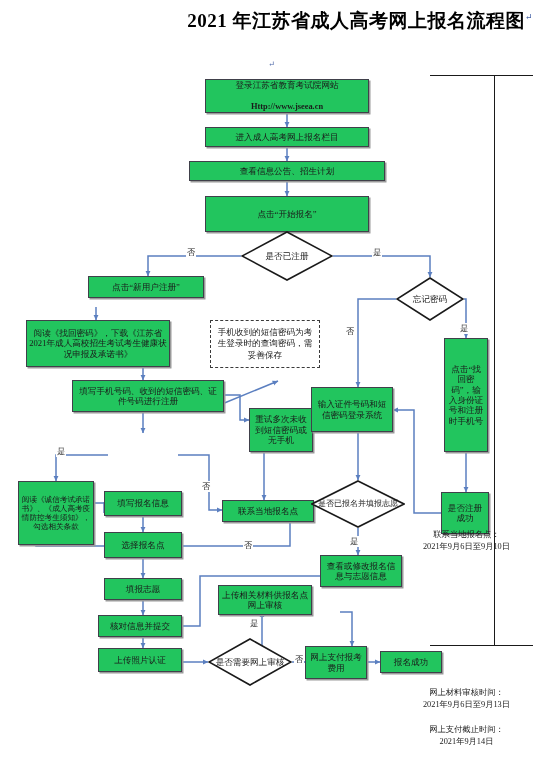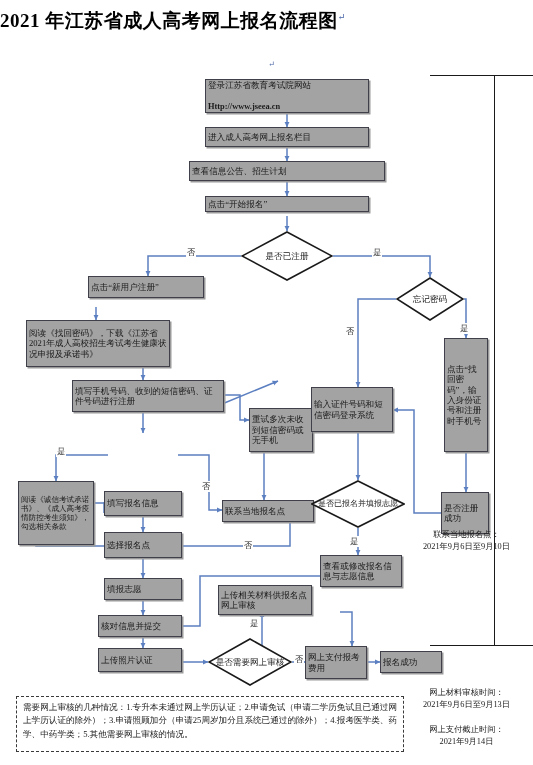--- a/index.html
+++ b/index.html
@@ -4,33 +4,33 @@
 <style>
   html,body{margin:0;padding:0;}
   body{
     width:533px;height:765px;background:#ffffff;
     font-family:"Liberation Serif","DejaVu Serif",serif;
     color:#000;position:relative;overflow:hidden;
   }
   #canvas{position:absolute;inset:0;width:533px;height:765px;}
   
   .title{
-    position:absolute;left:0;top:8px;width:533px;text-align:left;
+    position:absolute;left:0;top:8px;width:533px;text-align:right;
     font-size:19px;font-weight:bold;letter-spacing:.5px;
     font-family:"Liberation Serif","DejaVu Serif",serif;
   }
   .pilcrow{font-size:9px;color:#4a66a8;font-weight:normal;vertical-align:super;}
   .stray-mark{position:absolute;font-size:8px;color:#4a66a8;}
   
   .node{
     position:absolute;box-sizing:border-box;
-    background:#a3a3a3;border:1px solid #40404a;
+    background:#22c55e;border:1px solid #40404a;
     box-shadow:1.5px 1.5px 0 0 #9a9a9a;
     display:flex;align-items:center;justify-content:center;
-    line-height:1.22;
+    text-align:center;line-height:1.22;
     font-size:8.6px;color:#1a1a1a;padding:1px 2px;
   }
   .node span{display:block;width:100%;}
   
   .dia{position:absolute;box-sizing:border-box;}
   .dia .shape{position:absolute;inset:0;}
   .dia .txt{
     position:absolute;inset:0;display:flex;align-items:center;justify-content:center;
     text-align:center;font-size:8.6px;line-height:1.2;color:#1a1a1a;z-index:2;
   }
@@ -145,21 +145,21 @@
   </div>
 
   <div class="node" style="left:205px;top:127px;width:164px;height:20px;">
     <span>进入成人高考网上报名栏目</span>
   </div>
 
   <div class="node" style="left:189px;top:161px;width:196px;height:20px;">
     <span>查看信息公告、招生计划</span>
   </div>
 
-  <div class="node" style="left:205px;top:196px;width:164px;height:16px;">
+  <div class="node" style="left:205px;top:196px;width:164px;height:36px;">
     <span>点击“开始报名”</span>
   </div>
 
   <div class="dia" style="left:241px;top:231px;width:92px;height:50px;">
     <svg class="shape" viewBox="0 0 92 50" preserveAspectRatio="none">
       <polygon points="46,1 91,25 46,49 1,25" fill="#ffffff" stroke="#1a1a1a" stroke-width="1.6"></polygon>
     </svg>
     <div class="txt">
         <span>是否已注册</span>
       </div>
@@ -170,20 +170,23 @@
   </div>
 
   <div class="node" style="left:26px;top:320px;width:144px;height:47px;">
     <span>阅读《找回密码》，下载《江苏省2021年成人高校招生考试考生健康状况申报及承诺书》</span>
   </div>
 
   <div class="node" style="left:72px;top:380px;width:152px;height:32px;">
     <span>填写手机号码、收到的短信密码、证件号码进行注册</span>
   </div>
 
+  <div class="dashed" style="left:210px;top:320px;width:110px;height:48px;">
+    <span>手机收到的短信密码为考生登录时的查询密码，需妥善保存</span>
+  </div>
 
   <div class="node" style="left:249px;top:408px;width:64px;height:44px;">
     <span>重试多次未收到短信密码或无手机</span>
   </div>
 
 
   <div class="node" style="left:18px;top:481px;width:76px;height:64px;">
     <span style="font-size:7.6px">阅读《诚信考试承诺书》、《成人高考疫情防控考生须知》，勾选相关条款</span>
   </div>
 
@@ -285,17 +288,14 @@
   <div class="label" style="left:400px;top:687px;width:133px;">
     <span>网上材料审核时间：</span><br>
     <span>2021年9月6日至9月13日</span>
   </div>
 
   <div class="label" style="left:400px;top:724px;width:133px;">
     <span>网上支付截止时间：</span><br>
     <span>2021年9月14日</span>
   </div>
 
-  <div class="dashed just" style="left:16px;top:696px;width:388px;height:56px;padding:4px 6px;line-height:1.55;font-size:8.6px;">
-    <span>需要网上审核的几种情况：1.专升本未通过网上学历认证；2.申请免试（申请二学历免试且已通过网上学历认证的除外）；3.申请照顾加分（申请25周岁加分且系统已通过的除外）；4.报考医学类、药学、中药学类；5.其他需要网上审核的情况。</span>
-  </div>
 
 </div>
 
 </body></html>

